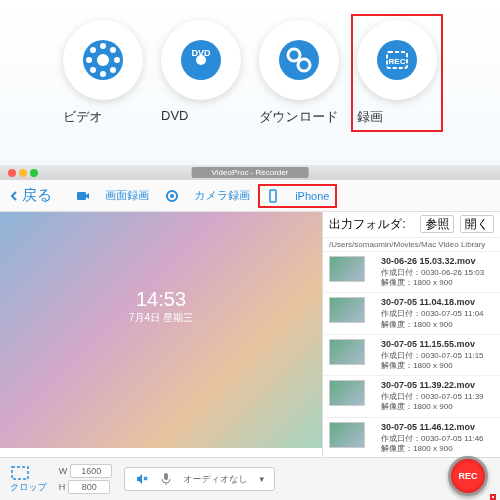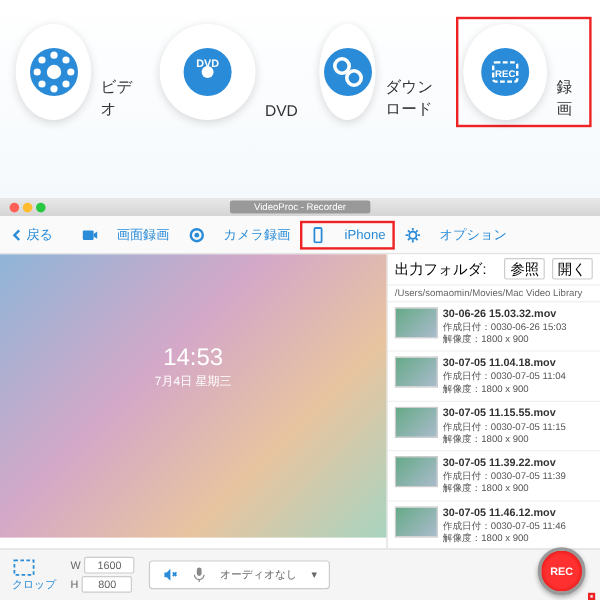--- a/index.html
+++ b/index.html
@@ -1,39 +1,39 @@
 <!DOCTYPE html>
 <html><head>
 <meta charset="utf-8">
 <style>
 *{margin:0;padding:0;box-sizing:border-box;font-family:-apple-system,sans-serif}
 body{width:500px;height:500px;background:#fff;overflow:hidden;font-size:11px}
 .top{height:165px;background:linear-gradient(180deg,#fff 0%,#f5f9fc 100%);position:relative;padding-top:20px}
 .feat-row{display:flex;justify-content:center;gap:18px;padding:0 35px}
-.feat{display:flex;flex-direction:row;align-items:flex-end;gap:8px;cursor:pointer}
+.feat{display:flex;flex-direction:column;align-items:flex-start;gap:8px;cursor:pointer}
 .feat.hl{border:2px solid #e22;padding:4px;margin:-6px}
 .circ{width:80px;height:80px;border-radius:50%;background:#fff;box-shadow:0 2px 8px rgba(0,0,0,.15);display:flex;align-items:center;justify-content:center}
 .feat-lbl{color:#333;font-size:13px}
 .tb{height:15px;background:linear-gradient(180deg,#e8e8e8,#d5d5d5);display:flex;align-items:center;padding:0 8px;font-size:9px;position:relative}
 .dots{display:flex;gap:3px}
 .dot{width:8px;height:8px;border-radius:50%}
 .tb-title{position:absolute;left:50%;transform:translateX(-50%);background:#999;color:#fff;padding:1px 20px;border-radius:2px;font-size:8px}
 .toolbar{height:32px;background:#fafafa;border-bottom:1px solid #ddd;display:flex;align-items:center;padding:0 8px;gap:4px}
-.back-btn{display:flex;align-items:center;gap:2px;color:#2a8cd8;font-size:11px;cursor:pointer}
+.back-btn{display:flex;align-items:center;gap:2px;color:#2a8cd8;font-size:15px;cursor:pointer}
 .tbtn{display:flex;align-items:center;gap:15px;padding:3px 6px;color:#2a8cd8;font-size:11px;cursor:pointer}
 .tbtn.hl{border:2px solid #e22;margin:-2px}
 .tbtn .ico{width:14px;height:14px}
 .main{display:flex;height:245px}
 .preview{width:322px;height:236px;background:linear-gradient(135deg,#8fb5d8 0%,#d4a8c8 40%,#e8c4a0 70%,#a8d4c0 100%);position:relative;display:flex;align-items:center;justify-content:center}
 .lock{position:absolute;top:40%;left:50%;transform:translate(-50%,-50%);text-align:center;color:#fff}
 .sidebar{flex:1;background:#fff;border-left:1px solid #ddd;overflow:hidden}
 .sb-head{padding:4px 6px;border-bottom:1px solid #eee;display:flex;justify-content:space-between;align-items:center;font-size:12px}
 .sb-path{font-size:8px;color:#666;padding:2px 6px;border-bottom:1px solid #eee}
 .flist{overflow-y:auto;height:210px}
-.fitem{display:flex;gap:4px;padding:4px 6px;border-bottom:1px solid #f0f0f0}
+.fitem{display:flex;gap:16px;padding:4px 6px;border-bottom:1px solid #f0f0f0}
 .thumb{width:36px;height:26px;background:linear-gradient(135deg,#6a8,#abc);border:1px solid #ccc}
 .finfo{flex:1;font-size:8px;color:#555;line-height:1.3}
 .fname{font-weight:bold;color:#333;font-size:9px}
 .bottom{height:43px;background:#f5f5f5;border-top:1px solid #ddd;display:flex;align-items:center;padding:0 10px;gap:12px;position:relative}
 .crop-btn{display:flex;flex-direction:column;color:#2a8cd8;font-size:9px;cursor:pointer}
 .dim{display:flex;flex-direction:column;gap:2px;font-size:9px;color:#666}
 .dim-row{display:flex;align-items:center;gap:3px}
 .dim-box{background:#fff;border:1px solid #ccc;padding:1px 6px;width:42px;text-align:center;border-radius:2px}
 .audio{display:flex;align-items:center;gap:12px;background:#fff;border:1px solid #ccc;border-radius:3px;padding:4px 10px;font-size:9px;color:#666}
 .rec-btn{position:absolute;right:6px;bottom:2px;width:40px;height:40px;border-radius:50%;background:radial-gradient(circle,#ff3030 55%,#cc0000 100%);border:3px solid #999;display:flex;align-items:center;justify-content:center;color:#fff;font-size:9px;font-weight:bold;cursor:pointer;box-shadow:0 2px 4px rgba(0,0,0,.3)}
@@ -124,27 +124,20 @@
         <circle cx="7" cy="7" r="2" fill="#2a8cd8"></circle>
       </svg>
     <span>カメラ録画</span>
   </div>
   <div class="tbtn hl">
     <svg class="ico" viewBox="0 0 14 14">
         <rect x="4" y="1" width="6" height="12" rx="1" fill="none" stroke="#2a8cd8" stroke-width="1.5"></rect>
       </svg>
     <span>iPhone</span>
   </div>
-  <div class="tbtn">
-    <svg class="ico" viewBox="0 0 14 14">
-        <circle cx="7" cy="7" r="3" fill="none" stroke="#2a8cd8" stroke-width="1.5"></circle>
-        <path d="M7 1v2M7 11v2M1 7h2M11 7h2M3 3l1.4 1.4M9.6 9.6L11 11M3 11l1.4-1.4M9.6 4.4L11 3" stroke="#2a8cd8" stroke-width="1.5"></path>
-      </svg>
-    <span>オプション</span>
-  </div>
 </div>
 
 <div class="main">
   <div class="preview">
     <div class="lock">
       <div style="font-size:20px;font-weight:200">14:53</div>
       <div style="font-size:10px">7月4日 星期三</div>
     </div>
   </div>
   <div class="sidebar">

